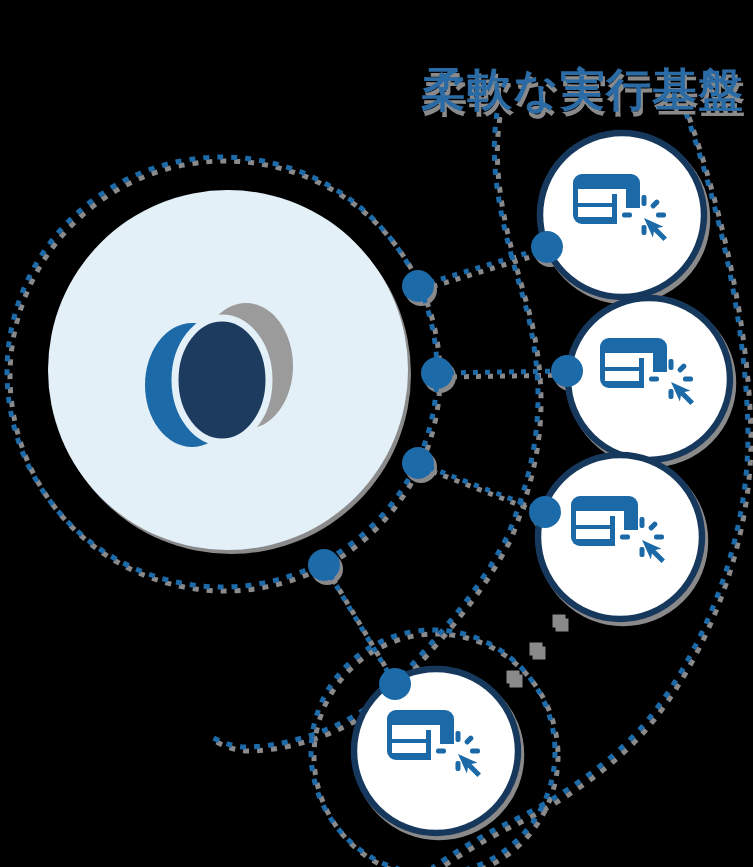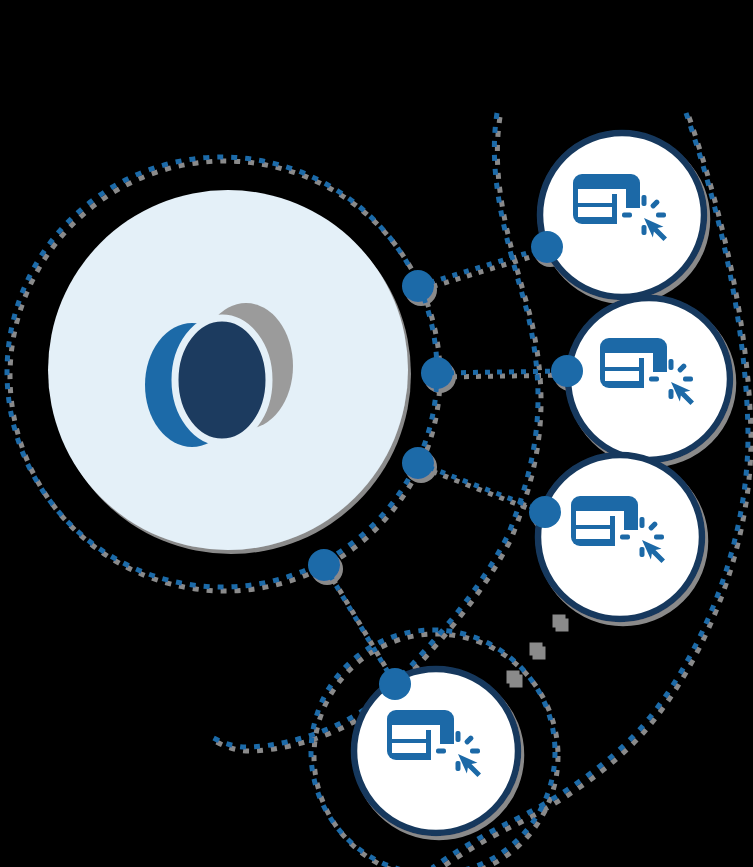--- a/index.html
+++ b/index.html
@@ -42,20 +42,21 @@
     stroke-width:6.5;
   }
   .dot{fill:var(--dash_blue,#1a6aa8);}
   .ellipsis-dot{fill:var(--ellipsis_gray,#8a8a8a);}
 </style>
 </head>
 <body>
 
 <div class="stage">
 
+  <div class="diagram-title">柔軟な実行基盤</div>
 
   <svg class="scene" width="753" height="867" viewBox="0 0 753 867">
     <defs>
       <filter id="sh" x="-10%" y="-10%" width="125%" height="125%">
         <feDropShadow dx="3" dy="4" stdDeviation="0" flood-color="#8a8a8a" flood-opacity="1"></feDropShadow>
       </filter>
 
       <symbol id="browser-click" viewBox="0 0 98 78">
 
         <rect x="0" y="0" width="67" height="50" rx="9" fill="var(--accent_blue,#1b69a7)"></rect>

